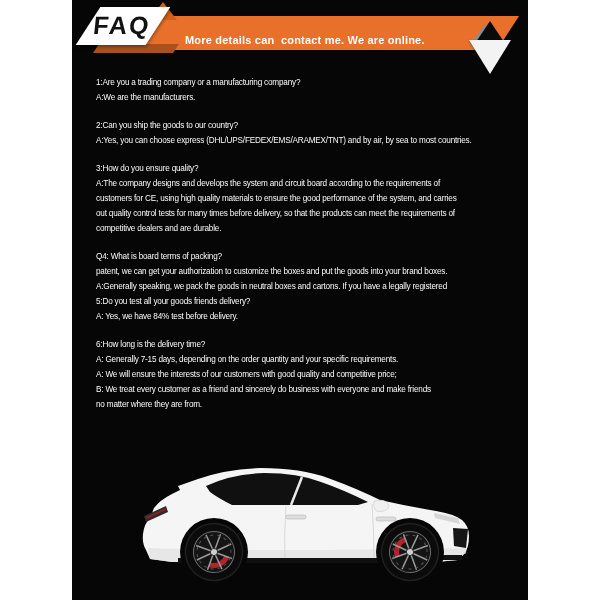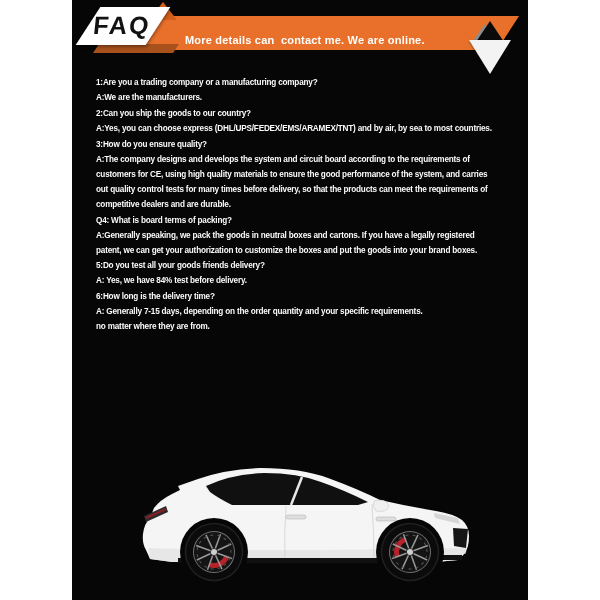--- a/index.html
+++ b/index.html
@@ -31,23 +31,23 @@
           border-bottom:21px solid #8c8c8c;}
   .logo-black{position:absolute;left:404px;top:21px;width:0;height:0;
           border-left:14px solid transparent;border-right:14px solid transparent;
           border-bottom:21px solid #0a0a0a;}
   .logo-white{position:absolute;left:397px;top:40px;width:0;height:0;
           border-left:21px solid transparent;border-right:21px solid transparent;
           border-top:34px solid #f3f3f3;filter:drop-shadow(0 1px 1px rgba(0,0,0,0.4));}
 
   
   .faq-text{position:absolute;left:24px;top:75px;width:430px;color:#fbfbfb;}
-  .faq-line{font-size:8.2px;font-weight:bold;line-height:15px;letter-spacing:-0.2px;
+  .faq-line{font-size:8.2px;font-weight:normal;line-height:15px;letter-spacing:-0.2px;
           white-space:nowrap;}
-  .faq-line.gap{margin-top:1px;}
+  .faq-line.gap{margin-top:13px;}
 
   
   .car{position:absolute;left:64px;top:456px;width:340px;height:135px;}
 </style>
 </head>
 <body>
 
 <div class="stage">
   <div class="side-margin left"></div>
   <div class="side-margin right"></div>
@@ -68,26 +68,28 @@
       <div class="faq-line">1:Are you a trading company or a manufacturing company?</div>
       <div class="faq-line">A:We are the manufacturers.</div>
       <div class="faq-line gap">2:Can you ship the goods to our country?</div>
       <div class="faq-line">A:Yes, you can choose express (DHL/UPS/FEDEX/EMS/ARAMEX/TNT) and by air, by sea to most countries.</div>
       <div class="faq-line gap">3:How do you ensure quality?</div>
       <div class="faq-line">A:The company designs and develops the system and circuit board according to the requirements of</div>
       <div class="faq-line">customers for CE, using high quality materials to ensure the good performance of the system, and carries</div>
       <div class="faq-line">out quality control tests for many times before delivery, so that the products can meet the requirements of</div>
       <div class="faq-line">competitive dealers and are durable.</div>
       <div class="faq-line gap">Q4: What is board terms of packing?</div>
+      <div class="faq-line">patent, we can get your authorization to customize the boxes and put the goods into your brand boxes.</div>
       <div class="faq-line">A:Generally speaking, we pack the goods in neutral boxes and cartons. If you have a legally registered</div>
-      <div class="faq-line">patent, we can get your authorization to customize the boxes and put the goods into your brand boxes.</div>
       <div class="faq-line">5:Do you test all your goods friends delivery?</div>
       <div class="faq-line">A: Yes, we have 84% test before delivery.</div>
       <div class="faq-line gap">6:How long is the delivery time?</div>
       <div class="faq-line">A: Generally 7-15 days, depending on the order quantity and your specific requirements.</div>
+      <div class="faq-line">A: We will ensure the interests of our customers with good quality and competitive price;</div>
+      <div class="faq-line">B: We treat every customer as a friend and sincerely do business with everyone and make friends</div>
       <div class="faq-line">no matter where they are from.</div>
     </div>
 
     <svg class="car" viewBox="0 0 340 135" xmlns="http://www.w3.org/2000/svg">
       <defs>
         <g id="wheel">
           <circle r="28.5" fill="#0b0b0b" stroke="#202020" stroke-width="1.5"></circle>
           <circle r="20.5" fill="#141414" stroke="#6d6d6d" stroke-width="1"></circle>
           <circle r="13.5" fill="none" stroke="#b4232a" stroke-width="5" stroke-dasharray="21 64"></circle>
           <g stroke="#9a9a9a" stroke-width="1.5">

